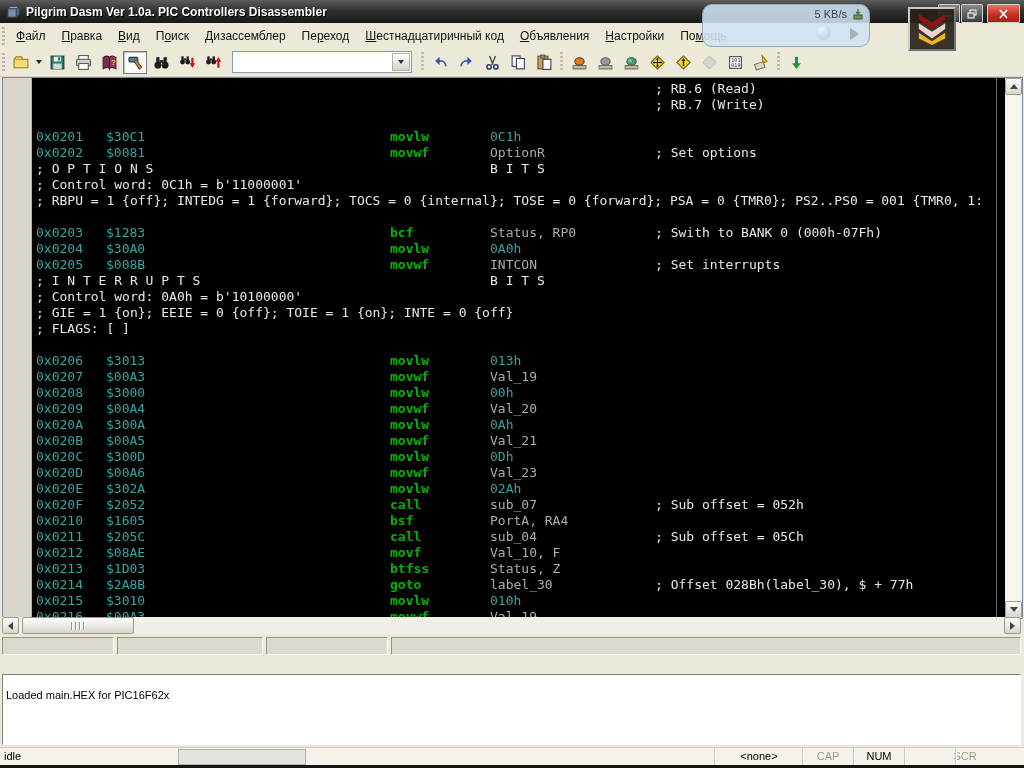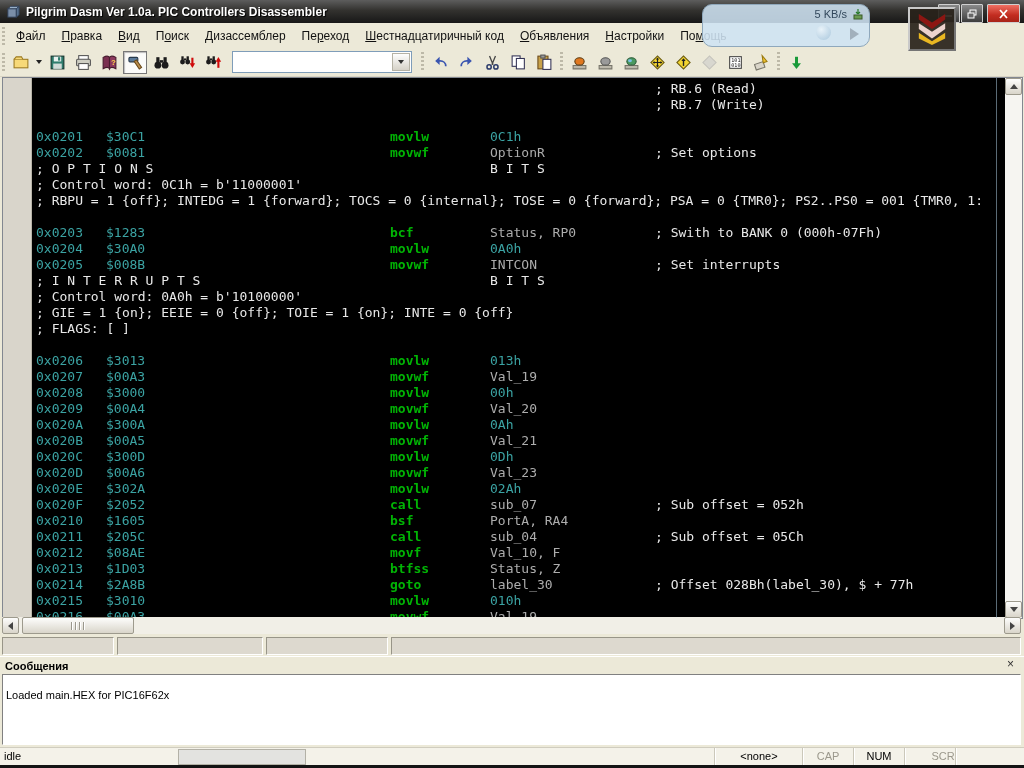--- a/index.html
+++ b/index.html
@@ -398,36 +398,32 @@
     <div class="sbtn" id="hs-rt">
         <div class="arr arr-rt"></div>
       </div>
   </div>
 
   <div class="seg" style="left:2px;width:112px;"></div>
   <div class="seg" style="left:117px;width:146px;"></div>
   <div class="seg" style="left:266px;width:122px;"></div>
   <div class="seg" style="left:391px;width:630px;"></div>
 
-  <div id="msg-header">
-    <span id="msg-title">Сообщения</span>
-    <span id="msg-close">×</span>
-  </div>
   <div id="msg-list">
       <div class="msg-line">Loaded main.HEX for PIC16F62x</div>
       <div class="msg-line"> </div>
     </div>
 
   <div id="statusbar">
     <span id="sb-left">idle</span>
     <div id="sb-progress"></div>
     <div class="sb-div" style="left:714px;"></div>
     <span class="sb-cell" style="left:718px;width:82px;">&lt;none&gt;</span>
     <div class="sb-div" style="left:802px;"></div>
     <span class="sb-cell sb-off" style="left:805px;width:46px;" id="sb-cap">CAP</span>
     <div class="sb-div" style="left:853px;"></div>
     <span class="sb-cell" style="left:856px;width:46px;" id="sb-num">NUM</span>
     <div class="sb-div" style="left:904px;"></div>
-    <span class="sb-cell sb-off" style="left:920px;width:46px;" id="sb-scr">SCR</span>
+    <span class="sb-cell sb-off" style="left:942px;width:46px;" id="sb-scr">SCR</span>
     <div class="sb-div" style="left:955px;"></div>
   </div>
   <div id="bottom-edge"></div>
 </div>
 
 </body></html>

